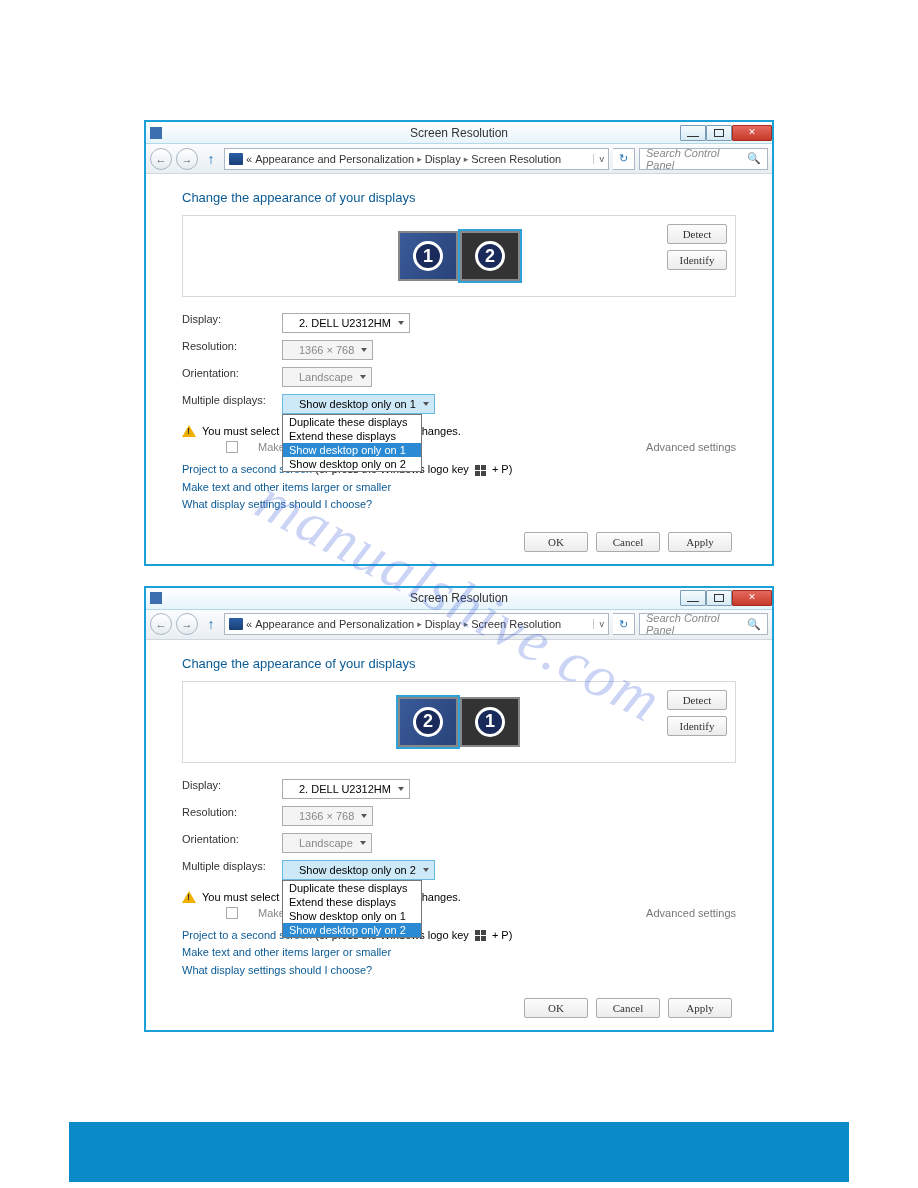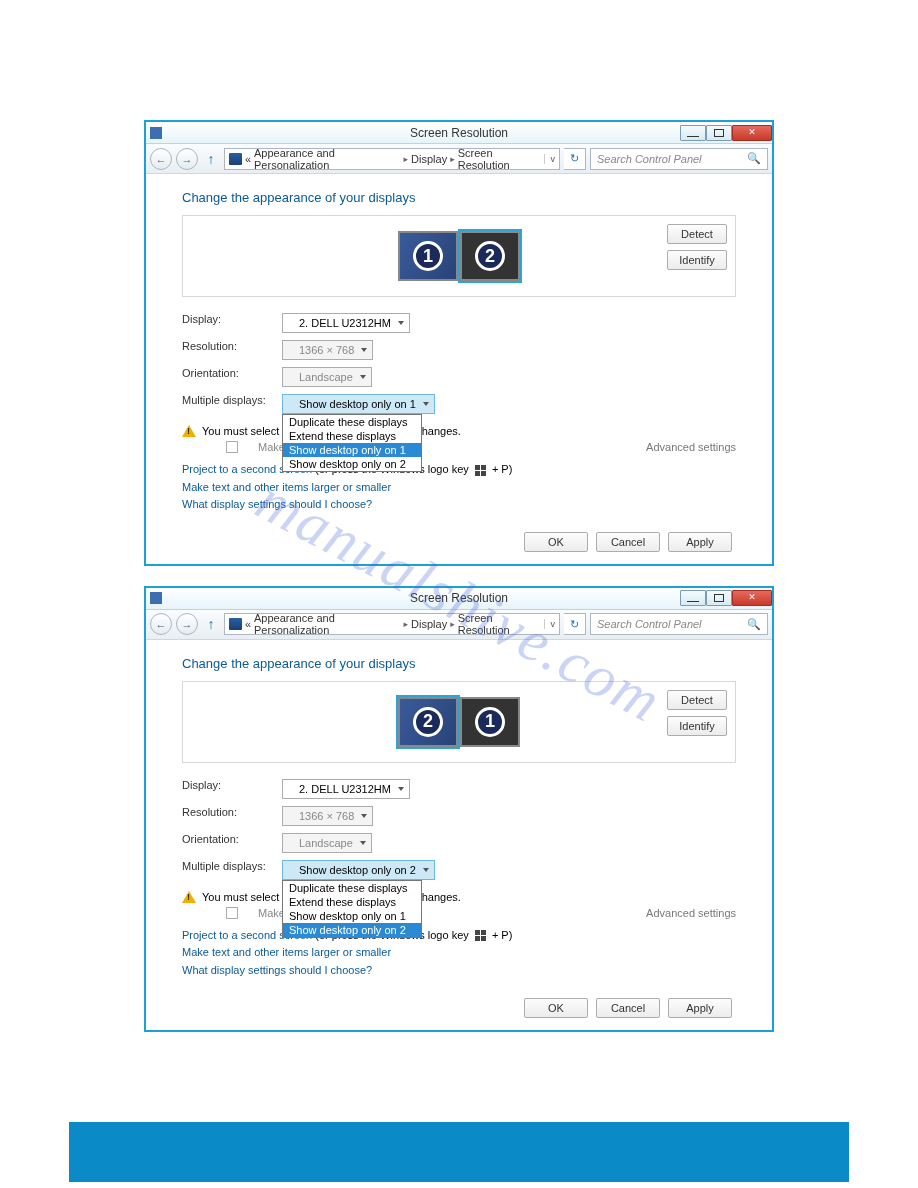--- a/index.html
+++ b/index.html
@@ -17,27 +17,27 @@
   .winbtn.close { background: linear-gradient(#e46a5f,#c83a2a); border-color:#a52a1f; color:#fff; width:40px; }
   .winbtn.close::after { content:"✕"; color:#fff; font-size:9px; position:absolute; left:0;right:0;top:0; }
   .navbar { background: linear-gradient(#fafcfe,#e9eef2); border-bottom: 1px solid #d0d7de; height: 30px; display:flex; align-items:center; padding:0 4px; gap:4px; }
   .navbtn { width:22px; height:22px; border:1px solid #aab7c1; border-radius:50%; background:linear-gradient(#fff,#e4ecf1); display:flex;align-items:center;justify-content:center; color:#556; font-size:11px; }
   .navup { width:18px; color:#1a6fb5; font-size:14px; text-align:center; }
   .breadcrumb { flex:1; height:22px; border:1px solid #abb7c3; background:#fff; display:flex; align-items:center; padding:0 4px; font-size:11px; color:#333; gap:3px; }
   .bc-icon { width:14px; height:12px; background:linear-gradient(#2a5fa5,#1a3f75); border-radius:1px; }
   .bc-arrow { color:#666; font-size:9px; }
   .bc-v { margin-left:auto; color:#555; font-size:9px; border-left:1px solid #ccc; padding-left:6px; }
   .refresh { width:22px; height:22px; border:1px solid #abb7c3; border-left:none; background:#fff; color:#1a6fb5; display:flex;align-items:center;justify-content:center; }
-  .search { width:178px; height:22px; border:1px solid #abb7c3; background:#fff; padding:0 6px; display:flex; align-items:center; color:#888; font-style:italic; }
+  .search { width:129px; height:22px; border:1px solid #abb7c3; background:#fff; padding:0 6px; display:flex; align-items:center; color:#888; font-style:italic; }
   .search-icon { margin-left:auto; color:#2a6fb0; font-style:normal; }
   .content { padding: 16px 36px 12px 36px; }
   .heading { color:#0a5a95; font-size:13px; font-weight:normal; margin-bottom:10px; }
   .preview-box { border:1px solid #d5d9de; padding:8px; height:82px; position:relative; display:flex; align-items:center; justify-content:center; }
   .side-btns { position:absolute; right:8px; top:8px; display:flex; flex-direction:column; gap:6px; }
-  .btn { min-width:60px; height:20px; border:1px solid #acacac; background:linear-gradient(#fdfdfd,#ececec); font-size:11px; color:#333; padding:0 10px; text-align:center; line-height:18px; border-radius:2px; }
+  .btn { min-width:60px; height:20px; border:1px solid #acacac; background:linear-gradient(#fdfdfd,#ececec); font-size:11px; color:#333; padding:0 10px; text-align:center; line-height:18px; border-radius:2px;font-family:Liberation Serif, serif; }
   .monitors { display:flex; gap:2px; }
   .monitor { width:60px; height:50px; border:2px solid #888; position:relative; display:flex; align-items:center; justify-content:center; }
   .monitor.selected { outline:2px solid #2ea3d8; }
   .monitor.blue-bg { background: linear-gradient(120deg,#3a5a9a,#284378); }
   .monitor.dark-bg { background:#333; }
   .mon-num { width:30px; height:30px; border-radius:50%; background:#1a2a5a; border:3px solid #fff; color:#fff; font-size:18px; font-weight:bold; display:flex;align-items:center;justify-content:center; }
   .form-rows { margin-top:16px; }
   .row { display:flex; align-items:flex-start; margin-bottom:7px; }
   .row-label { width:100px; color:#333; }
   .select { height:20px; border:1px solid #acacac; background:#fff; padding:0 18px 0 16px; font-size:11px; position:relative; display:inline-flex; align-items:center; min-width:100px; }

